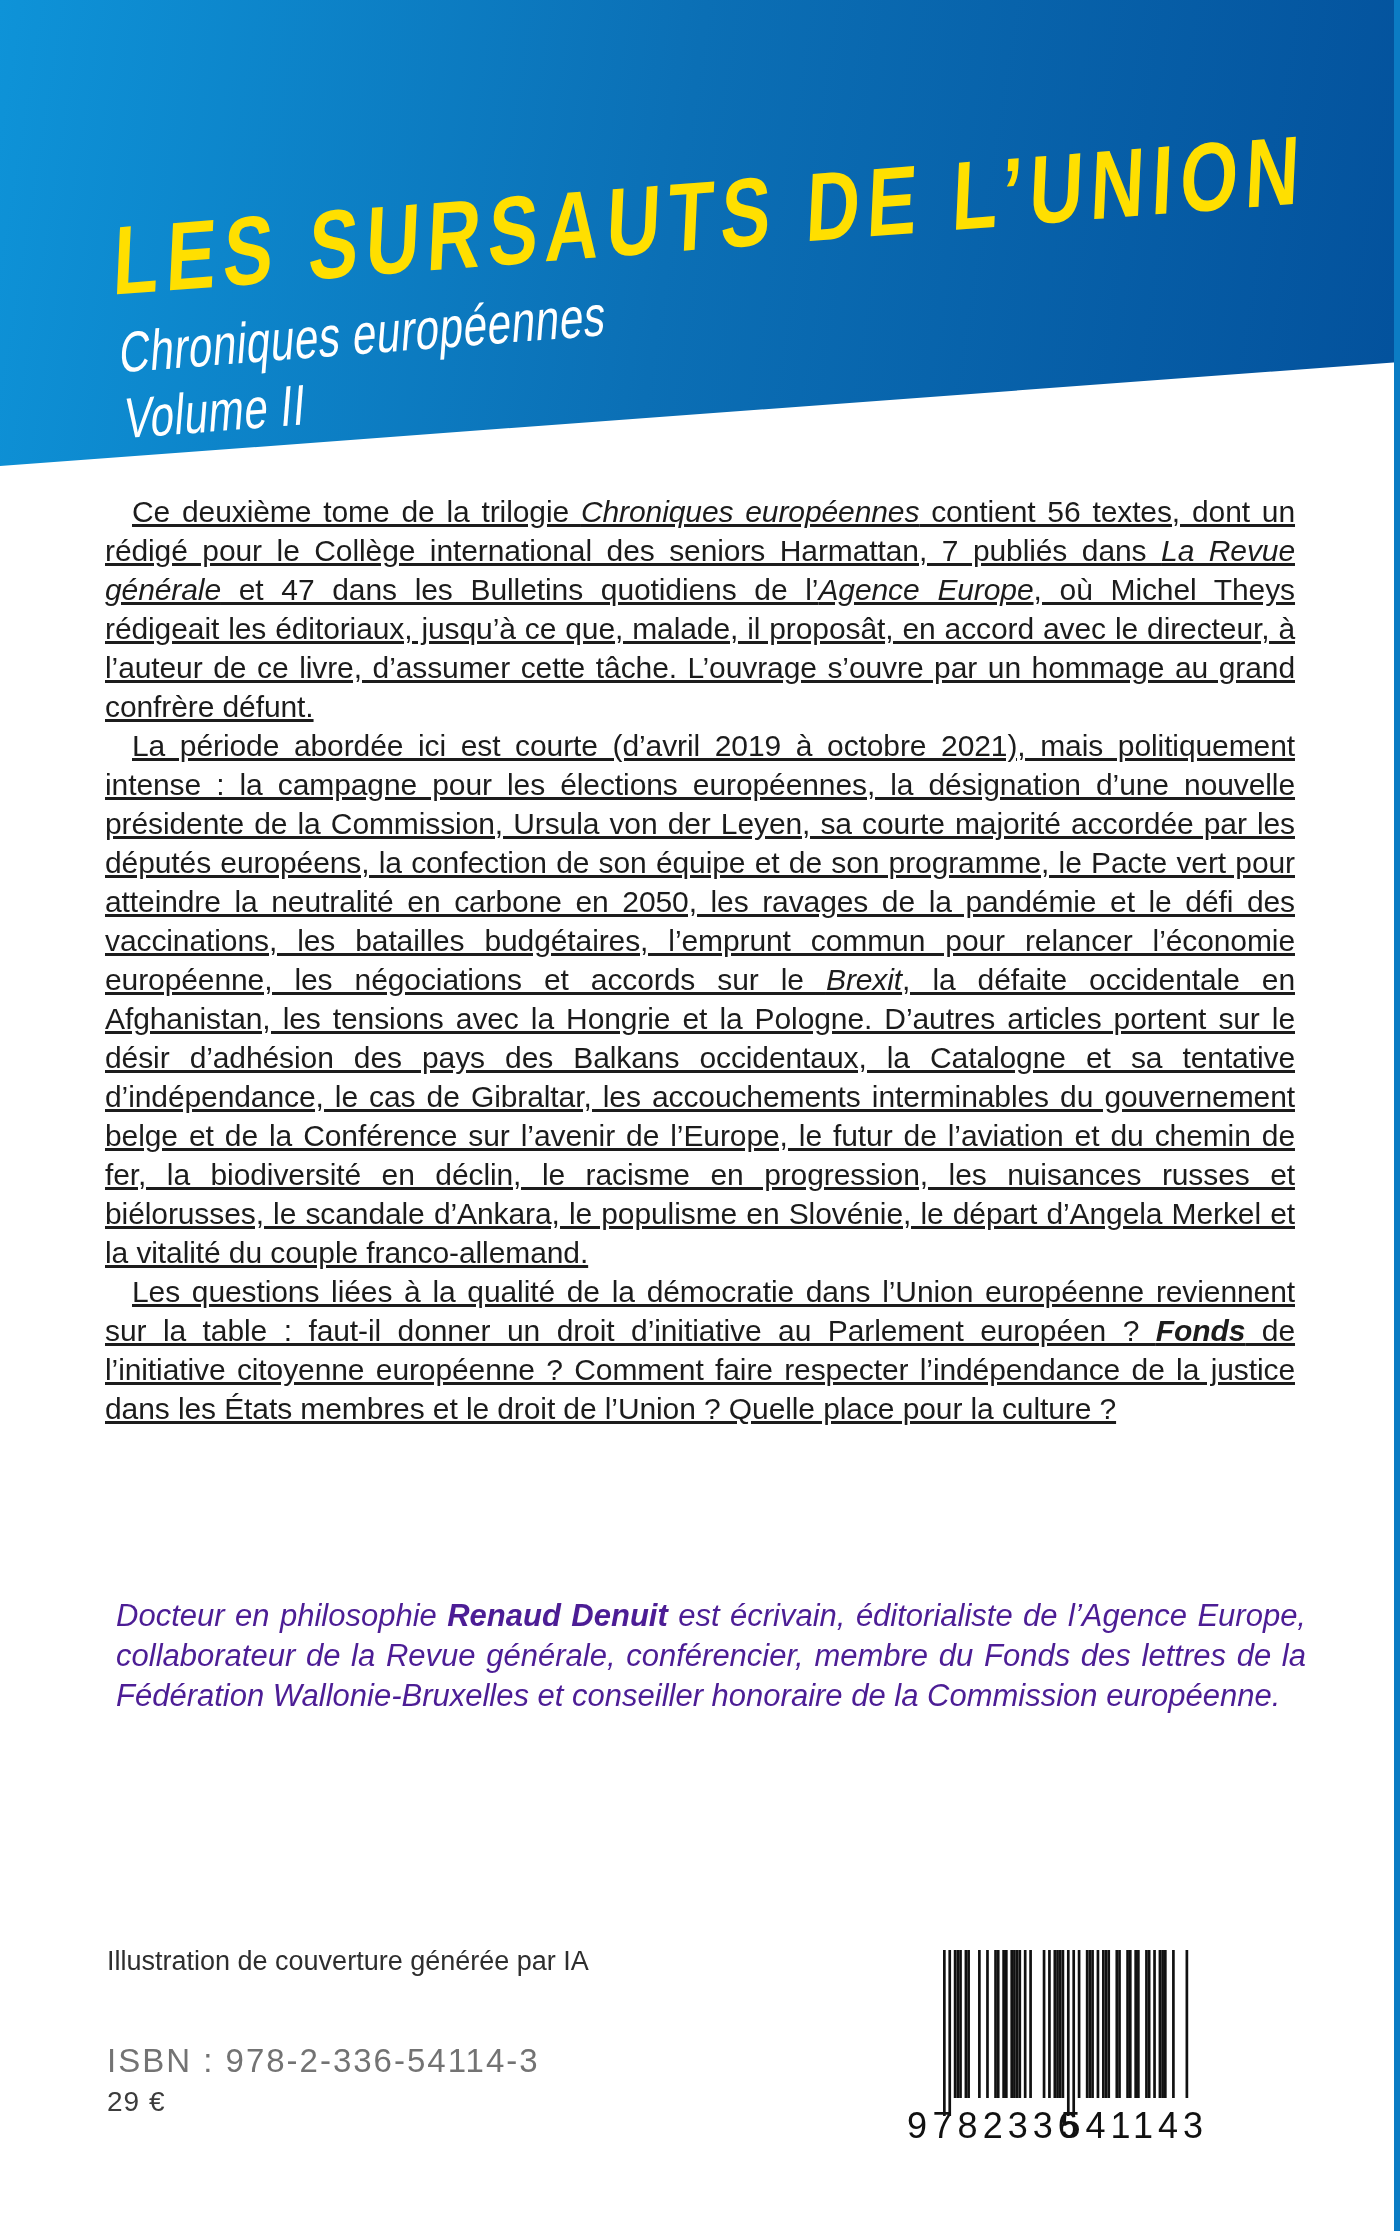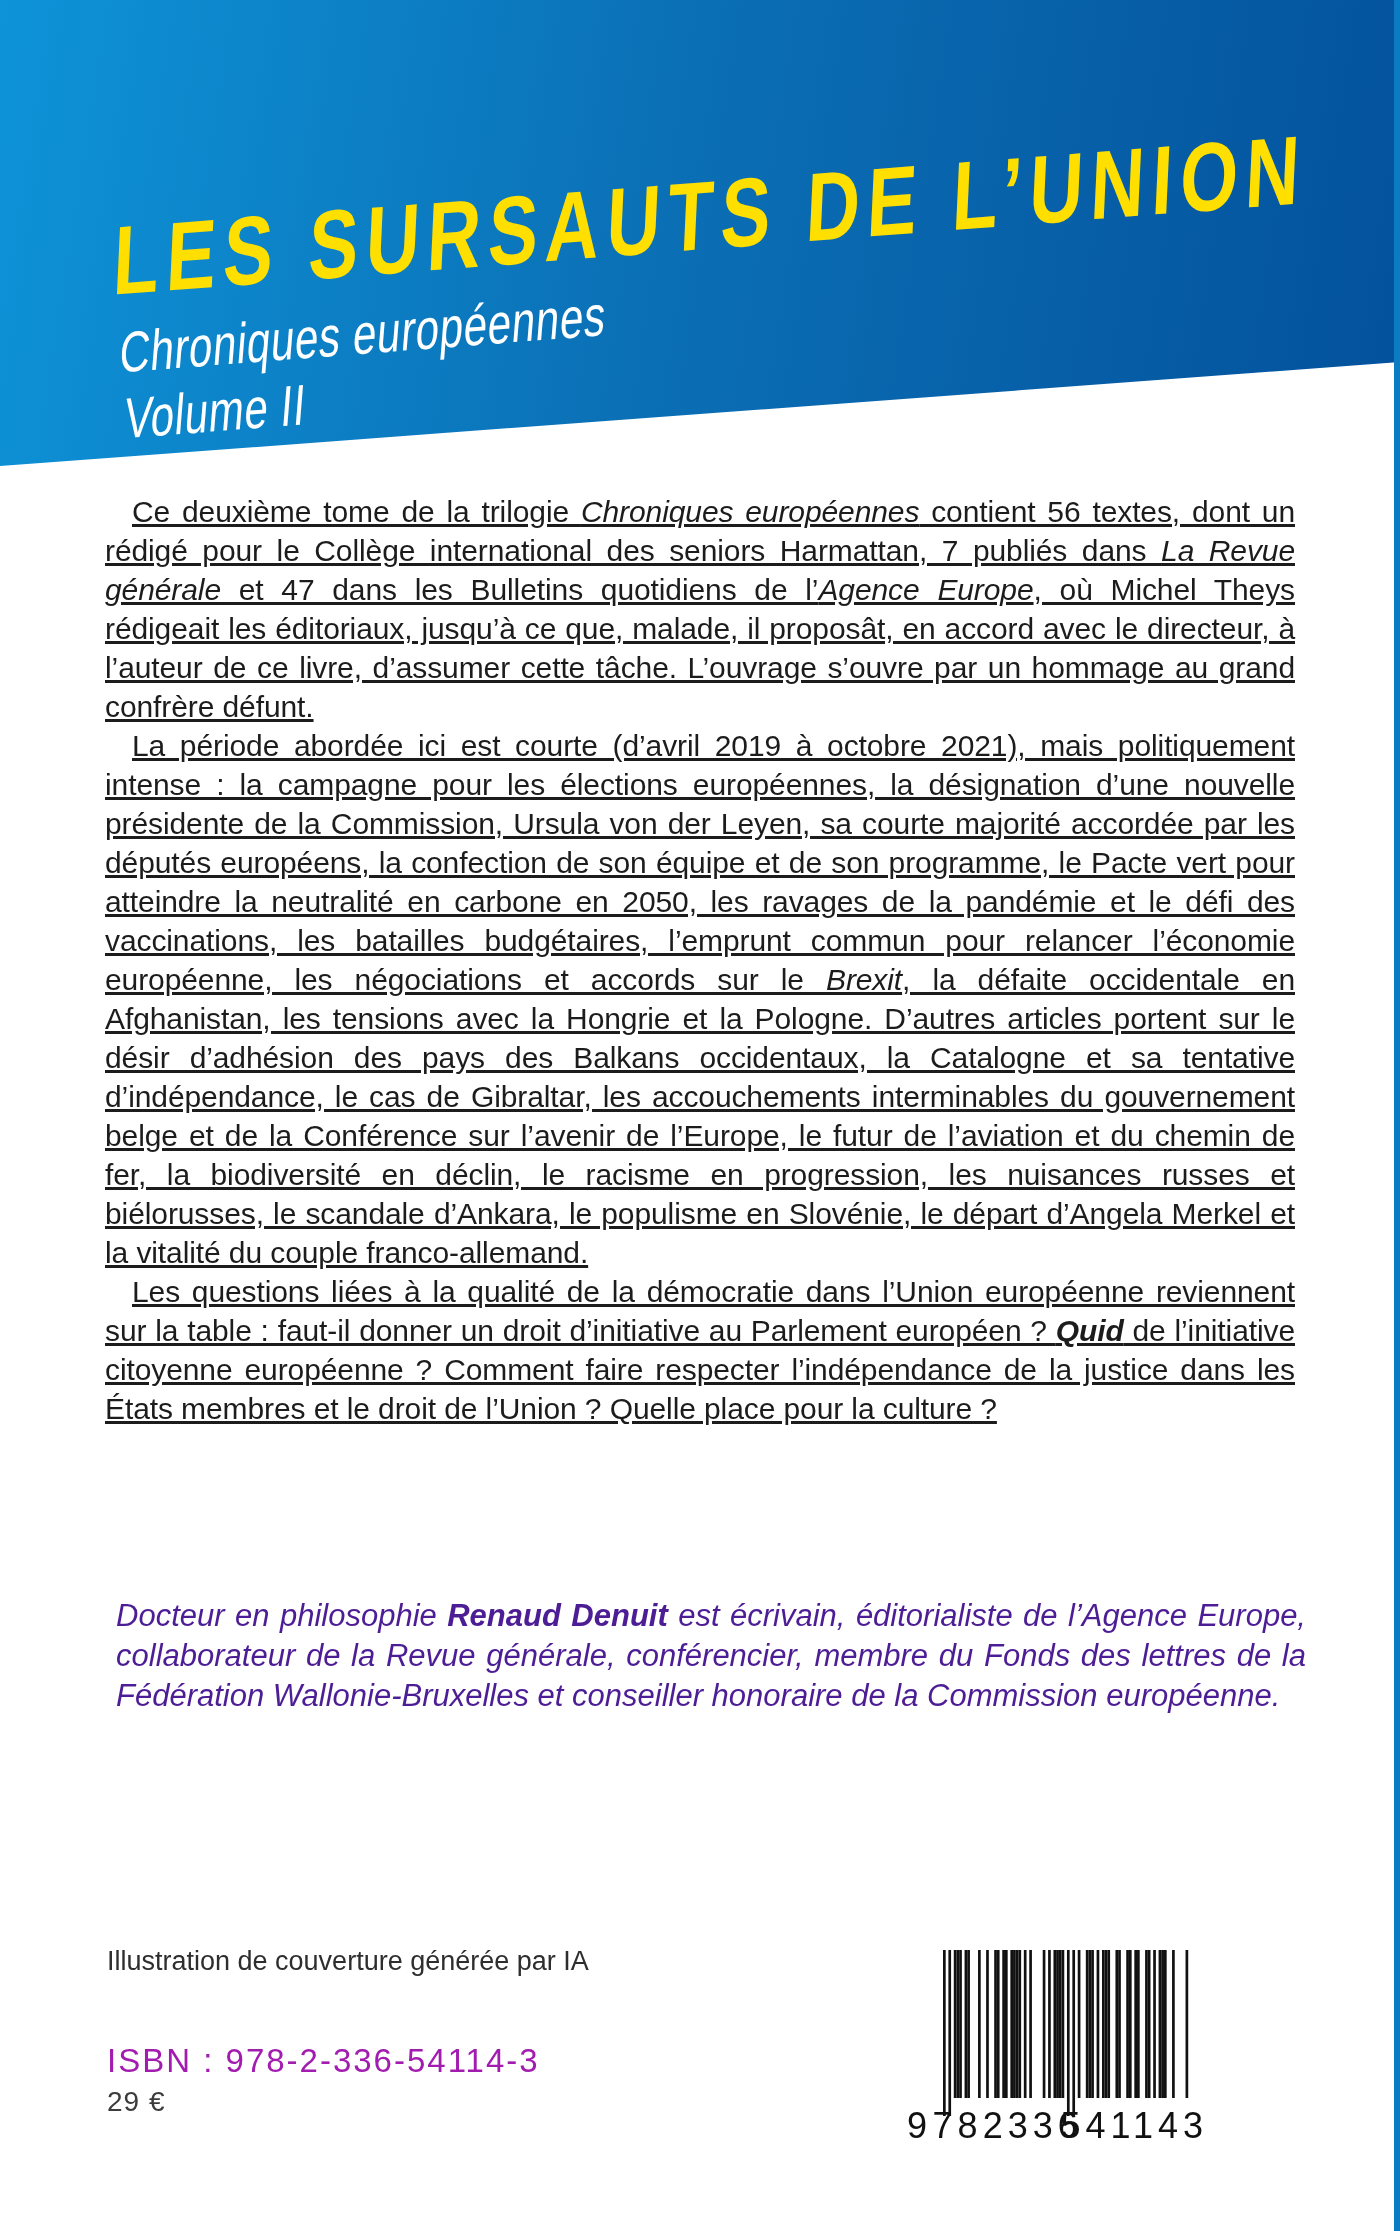--- a/index.html
+++ b/index.html
@@ -52,21 +52,21 @@
     color:#4c1d95; text-align:justify; margin:0;
   }
   .bio .b{font-weight:700;}
   
   .credit{
     position:absolute; left:107px; top:1946px;
     font-size:27px; color:#2e2e2e;
   }
   .isbn{
     position:absolute; left:107px; top:2042px;
-    font-size:33px; color:#a21caf; letter-spacing:2px;
+    font-size:33px; color:#737373; letter-spacing:2px;
   }
   .price{
     position:absolute; left:107px; top:2086px;
     font-size:28px; color:#3c3c3c; letter-spacing:1px;
   }
   .barcode{
     position:absolute; left:898px; top:1950px; width:310px; height:195px;
   }
 </style>
 </head>
@@ -80,21 +80,21 @@
       <span class="sub-line"><span class="sub-inner">Chroniques européennes</span></span>
       <span class="vol-line"><span class="sub-inner">Volume II</span></span>
     </div>
   </div>
 
   <div class="edge-stripe"></div>
 
   <div class="blurb" id="blurb">
       <p><span>Ce deuxième tome de la trilogie </span><span class="it">Chroniques européennes</span><span> contient 56 textes, dont un rédigé pour le Collège international des seniors Harmattan, 7 publiés dans </span><span class="it">La Revue générale</span><span> et 47 dans les Bulletins quotidiens de l’</span><span class="it">Agence Europe</span><span>, où Michel Theys rédigeait les éditoriaux, jusqu’à ce que, malade, il proposât, en accord avec le directeur, à l’auteur de ce livre, d’assumer cette tâche. L’ouvrage s’ouvre par un hommage au grand confrère défunt.</span></p>
       <p><span>La période abordée ici est courte (d’avril 2019 à octobre 2021), mais politiquement intense : la campagne pour les élections européennes, la désignation d’une nouvelle présidente de la Commission, Ursula von der Leyen, sa courte majorité accordée par les députés européens, la confection de son équipe et de son programme, le Pacte vert pour atteindre la neutralité en carbone en 2050, les ravages de la pandémie et le défi des vaccinations, les batailles budgétaires, l’emprunt commun pour relancer l’économie européenne, les négociations et accords sur le </span><span class="it">Brexit</span><span>, la défaite occidentale en Afghanistan, les tensions avec la Hongrie et la Pologne. D’autres articles portent sur le désir d’adhésion des pays des Balkans occidentaux, la Catalogne et sa tentative d’indépendance, le cas de Gibraltar, les accouchements interminables du gouvernement belge et de la Conférence sur l’avenir de l’Europe, le futur de l’aviation et du chemin de fer, la biodiversité en déclin, le racisme en progression, les nuisances russes et biélorusses, le scandale d’Ankara, le populisme en Slovénie, le départ d’Angela Merkel et la vitalité du couple franco-allemand.</span></p>
-      <p><span>Les questions liées à la qualité de la démocratie dans l’Union européenne reviennent sur la table : faut-il donner un droit d’initiative au Parlement européen ? </span><span class="bit">Quid</span><span> de l’initiative citoyenne européenne ? Comment faire respecter l’indépendance de la justice dans les États membres et le droit de l’Union ? Quelle place pour la culture ?</span></p>
+      <p><span>Les questions liées à la qualité de la démocratie dans l’Union européenne reviennent sur la table : faut-il donner un droit d’initiative au Parlement européen ? </span><span class="bit">Fonds</span><span> de l’initiative citoyenne européenne ? Comment faire respecter l’indépendance de la justice dans les États membres et le droit de l’Union ? Quelle place pour la culture ?</span></p>
     </div>
 
   <p class="bio" id="bio"><span>Docteur en philosophie </span><span class="b">Renaud Denuit</span><span> est écrivain, éditorialiste de l’Agence Europe, collaborateur de la Revue générale, conférencier, membre du Fonds des lettres de la Fédération Wallonie-Bruxelles et conseiller honoraire de la Commission européenne.</span></p>
 
   <div class="credit">Illustration de couverture générée par IA</div>
   <div class="isbn">ISBN : 978-2-336-54114-3</div>
   <div class="price">29 €</div>
 
   <svg class="barcode" id="barcode" viewBox="0 0 310 195" xmlns="http://www.w3.org/2000/svg">
       <rect x="45.00" y="0" width="2.69" height="166" fill="#111"></rect>

